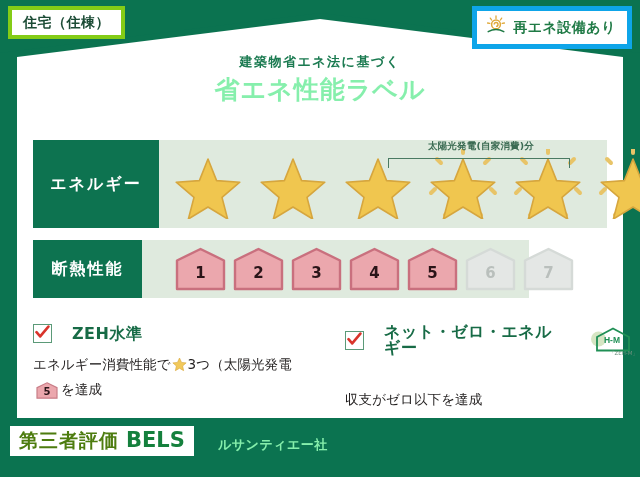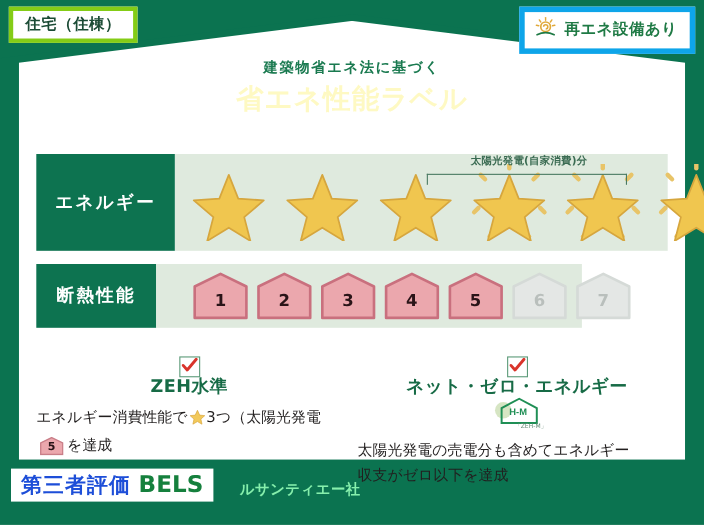--- a/index.html
+++ b/index.html
@@ -38,21 +38,21 @@
     position:absolute;right:8px;top:6px;
     background:#ffffff;border:5px solid #0ea5e9;
     padding:4px 11px 5px 8px;
     display:flex;align-items:center;gap:6px;
     z-index:7;
   }
   .badge-renew .txt{font-size:14px;font-weight:bold;color:#1f7a45;line-height:1;letter-spacing:.5px;}
   
   .title-wrap{position:absolute;left:0;top:55px;width:640px;text-align:center;z-index:6;}
   .title-sub{font-size:13px;font-weight:bold;color:#1a7a50;letter-spacing:1.5px;line-height:1;}
-  .title-main{font-size:25px;font-weight:bold;color:#fef9c3;letter-spacing:1px;margin-top:9px;line-height:1;}
+  .title-main{font-size:25px;font-weight:bold;color:#86efac;letter-spacing:1px;margin-top:9px;line-height:1;}
   
   .row{position:absolute;display:flex;align-items:stretch;z-index:6;}
   .row-key{
     background:#0d7350;color:#ffffff;
     display:flex;flex-direction:column;align-items:center;justify-content:center;
     font-weight:bold;letter-spacing:2px;
   }
   .row-val{background:#dfeade;position:relative;}
   #row-energy{left:33px;top:140px;width:574px;height:88px;}
   #row-energy .row-key{width:126px;font-size:16px;line-height:1.45;text-align:center;}
@@ -77,39 +77,39 @@
     position:absolute;left:0;top:0;width:53px;height:44px;
     display:flex;align-items:center;justify-content:center;
     padding-top:7px;box-sizing:border-box;
     font-size:15px;font-weight:bold;
   }
   .ins-cell.on .num{color:#2a1418;}
   .ins-cell.off .num{color:#b9bfbc;}
   
   .crit{position:absolute;top:324px;z-index:6;}
   #crit-zeh{left:33px;width:278px;}
-  #crit-nze{left:325px;width:290px;}
-  .crit-head{display:flex;align-items:center;gap:0;flex-direction:column;}
+  #crit-nze{left:345px;width:290px;}
+  .crit-head{display:flex;align-items:center;gap:20px;}
   .chk{width:17px;height:17px;border:1.5px solid #5b9a78;background:#fff;position:relative;flex:none;}
   .chk svg{position:absolute;left:1px;top:0px;}
   .crit-title{font-size:16px;font-weight:bold;color:#176b46;letter-spacing:.5px;line-height:1;}
   .crit-body{margin-top:11px;font-size:13.5px;color:#221f1f;line-height:1.62;letter-spacing:.1px;}
   .inline-star{display:inline-block;vertical-align:-3px;margin:0 1px;}
   .mini-house{display:inline-block;vertical-align:-5px;width:22px;height:17px;margin:0 3px;position:relative;}
   .mini-house .mn{position:absolute;left:0;top:0;width:22px;height:17px;display:flex;align-items:center;justify-content:center;padding-top:3px;box-sizing:border-box;font-size:10px;font-weight:bold;color:#2a1418;}
   .zehm-logo{display:inline-block;vertical-align:-10px;margin-left:2px;position:relative;width:46px;height:30px;}
   .zehm-cap{position:absolute;right:-3px;bottom:-2px;font-size:5.5px;color:#6b8f7c;letter-spacing:0;white-space:nowrap;}
   
   .footer{position:absolute;left:0;bottom:0;width:640px;height:59px;z-index:8;}
   .bels{
     position:absolute;left:10px;top:8px;
     background:#ffffff;padding:4px 9px 5px 9px;
     display:flex;align-items:baseline;gap:7px;
   }
-  .bels .jp{font-size:19px;font-weight:bold;color:#1d4ed8;letter-spacing:1px;line-height:1;}
+  .bels .jp{font-size:19px;font-weight:bold;color:#4d7c0f;letter-spacing:1px;line-height:1;}
   .bels .en{font-size:21px;font-weight:bold;color:#15803d;letter-spacing:0px;line-height:1;}
   .company{position:absolute;left:218px;top:18px;font-size:13px;color:#86efac;font-weight:bold;letter-spacing:.5px;}
   .fdate{position:absolute;right:14px;top:9px;text-align:right;}
   .fdate .d{font-size:13.5px;color:#ffffff;font-weight:bold;letter-spacing:.3px;line-height:1;}
   .fdate .id{font-size:9px;color:#cfe3d8;margin-top:6px;letter-spacing:.2px;line-height:1;}
 </style>
 </head>
 <body>
 
 <div id="label">
@@ -263,21 +263,21 @@
       <span class="zehm-logo">
         <svg width="46" height="30" viewBox="0 0 46 30">
           <circle cx="9.5" cy="14" r="7.5" fill="#cfe0b9" opacity="0.85"></circle>
           <polygon points="24,3.5 40,12 40,25.5 24,25.5 8,25.5 8,12" fill="none" stroke="#1f8f55" stroke-width="1.8"></polygon>
           <text x="23" y="18" font-family="'Liberation Sans',sans-serif" font-size="8.5" font-weight="bold" fill="#1f8f55" text-anchor="middle">H-M</text>
         </svg>
         <span class="zehm-cap">「ZEH-M」</span>
       </span>
     </div>
     <div class="crit-body">
-      <span>太陽光発電の売電分も含めてエネルギー</span><br><span>収支がゼロ以下を達成</span>
+      <br><span>収支がゼロ以下を達成</span>
     </div>
   </div>
 
   <div class="footer">
     <div class="bels">
       <span class="jp">第三者評価</span>
       <span class="en">BELS</span>
     </div>
     <div class="company">ルサンティエー社</div>
   </div>

